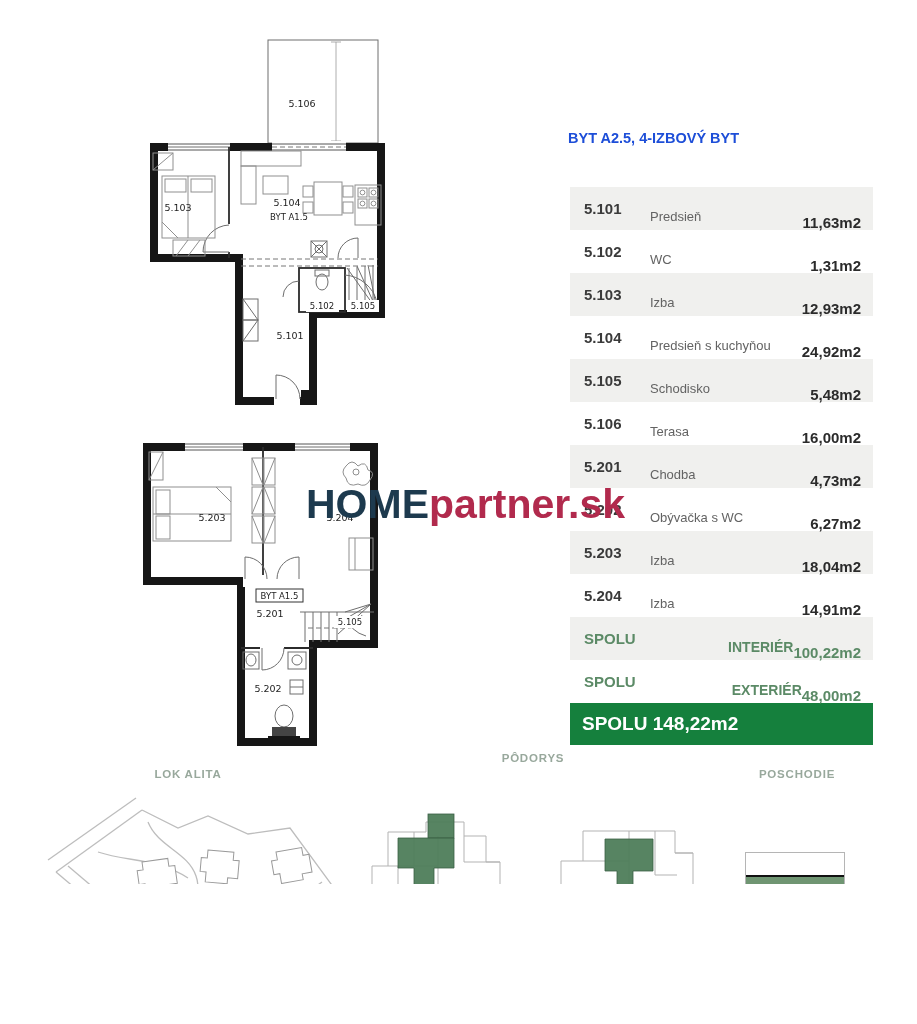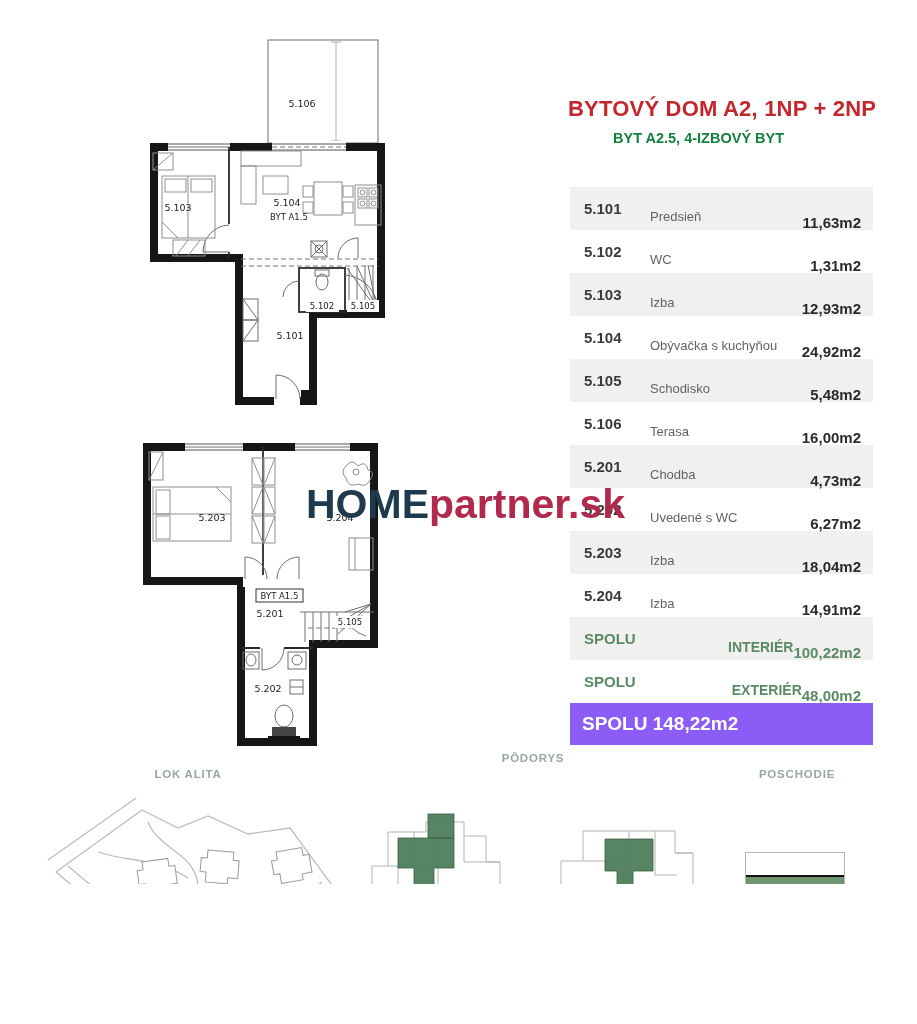--- a/index.html
+++ b/index.html
@@ -3,30 +3,30 @@
 <meta charset="utf-8">
 <style>
   * { margin:0; padding:0; box-sizing:border-box; }
   body { background:#ffffff; font-family:"Liberation Sans", sans-serif; }
   .page { position:relative; width:917px; height:884px; background:#fff; overflow:hidden; }
 
   
   .hdr-title { position:absolute; left:568px; top:96px; font-size:22px; font-weight:bold;
                color:#c3272e; letter-spacing:0.2px; }
   .hdr-sub   { position:absolute; left:568px; top:130px; font-size:14.5px; font-weight:bold;
-               color:#15803d;margin-left:45px; }
+               color:#1d4ed8; }
   .area-table { position:absolute; left:570px; top:187px; width:303px; }
   .t-row { display:flex; align-items:center; height:43px; }
   .t-row.gray { background:#f0f0ee; }
   .c-code { width:80px; padding-left:14px; font-weight:bold; font-size:15px; color:#3a3a3a; }
   .c-name { flex:1; font-size:13px; color:#636363;margin-top:16px; }
   .c-area { padding-right:12px; font-weight:bold; font-size:15px; color:#2b2b2b; text-align:right;margin-top:28px; }
   .t-row.total .c-code, .t-row.total .c-name, .t-row.total .c-area { color:#5b8a66; }
   .t-row.total .c-name { font-weight:bold; font-size:14px;text-align:right; }
-  .grand { height:42px; background:#8b5cf6; color:#ffffff; font-size:19px; font-weight:bold;
+  .grand { height:42px; background:#15803d; color:#ffffff; font-size:19px; font-weight:bold;
            display:flex; align-items:center; padding-left:12px; }
 
   
   svg text { font-family:"DejaVu Sans", sans-serif; }
   .plan1 { position:absolute; left:55px; top:5px; }
   .plan2 { position:absolute; left:128px; top:436px; }
   .wall  { fill:none; stroke:#161616; stroke-width:8; stroke-linejoin:miter; }
   .part  { stroke:#2b2b2b; stroke-width:1.8; fill:none; }
   .thin2 { stroke:#6e6e6e; stroke-width:1; fill:none; }
   .fur   { stroke:#8f8f8f; stroke-width:1; fill:none; }
@@ -303,62 +303,61 @@
     <text x="270" y="617" class="rlabel">5.201</text>
     <rect x="334" y="616" width="32" height="12" fill="#fff"></rect>
     <text x="350" y="625" class="rlabel-s">5.105</text>
     <text x="268" y="692" class="rlabel">5.202</text>
   </svg>
 
   <div class="logo">
     <span class="logo-home">HOME</span><span class="logo-partner">partner.sk</span>
   </div>
 
-  <div class="hdr-title">BYTOVÝ DOM A2, 1NP + 2NP</div>
   <div class="hdr-sub">BYT A2.5, 4-IZBOVÝ BYT</div>
 
   <div class="area-table">
     <div class="t-row gray">
       <div class="c-code">5.101</div>
       <div class="c-name">Predsieň</div>
       <div class="c-area">11,63m2</div>
     </div>
     <div class="t-row">
       <div class="c-code">5.102</div>
       <div class="c-name">WC</div>
       <div class="c-area">1,31m2</div>
     </div>
     <div class="t-row gray">
       <div class="c-code">5.103</div>
       <div class="c-name">Izba</div>
       <div class="c-area">12,93m2</div>
     </div>
     <div class="t-row">
       <div class="c-code">5.104</div>
-      <div class="c-name">Obývačka s kuchyňou</div>
+      <div class="c-name">Predsieň s kuchyňou</div>
       <div class="c-area">24,92m2</div>
     </div>
     <div class="t-row gray">
       <div class="c-code">5.105</div>
       <div class="c-name">Schodisko</div>
       <div class="c-area">5,48m2</div>
     </div>
     <div class="t-row">
       <div class="c-code">5.106</div>
       <div class="c-name">Terasa</div>
       <div class="c-area">16,00m2</div>
     </div>
     <div class="t-row gray">
       <div class="c-code">5.201</div>
       <div class="c-name">Chodba</div>
       <div class="c-area">4,73m2</div>
     </div>
     <div class="t-row">
       <div class="c-code">5.202</div>
-      <div class="c-name">Uvedené s WC</div>
+      <div class="c-name">Obývačka s WC</div>
       <div class="c-area">6,27m2</div>
     </div>
     <div class="t-row gray">
       <div class="c-code">5.203</div>
       <div class="c-name">Izba</div>
       <div class="c-area">18,04m2</div>
     </div>
     <div class="t-row">
       <div class="c-code">5.204</div>
       <div class="c-name">Izba</div>

